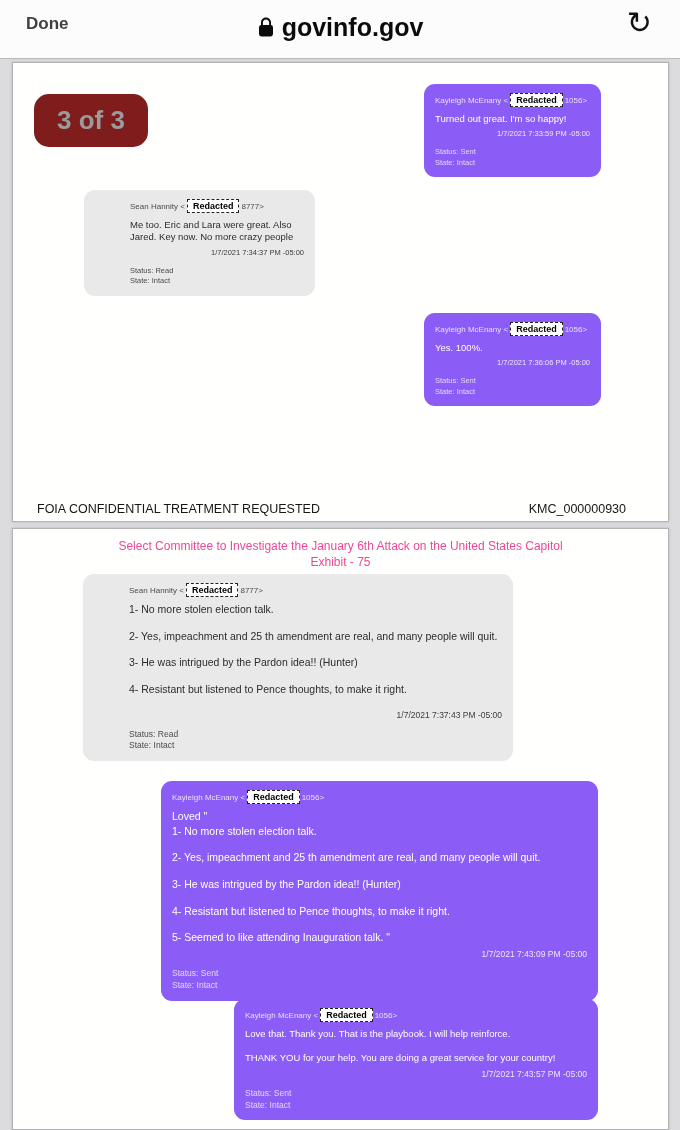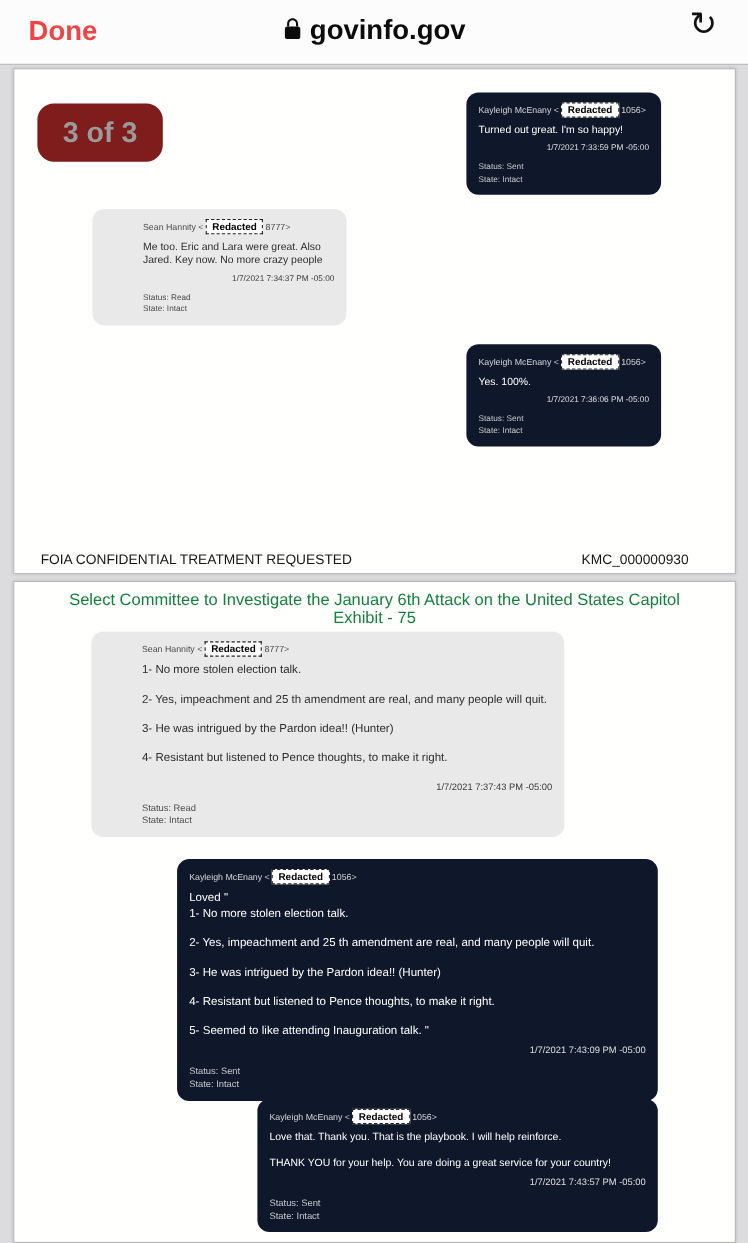--- a/index.html
+++ b/index.html
@@ -3,40 +3,40 @@
 <meta charset="utf-8">
 <style>
   * { margin:0; padding:0; box-sizing:border-box; }
   html,body { width:680px; height:1130px; overflow:hidden; background:#dcdcde;
               font-family:"Liberation Sans", sans-serif; }
 
   
   .topbar { position:absolute; left:0; top:0; width:680px; height:59px;
             background:#fcfcfd; border-bottom:1px solid #b9b9bb;
             display:flex; align-items:center; }
-  .done-btn { position:absolute; left:26px; top:14px; font-size:25px; font-weight:600; color:#ef4444; cursor:pointer; }
+  .done-btn { position:absolute; left:26px; top:14px; font-size:17px; font-weight:600; color:#404040; cursor:pointer; }
   .urlbox { position:absolute; left:0; right:0; top:13px; text-align:center; font-size:25px; font-weight:700; color:#0b0b0b; }
   .lock { display:inline-block; vertical-align:-2px; margin-right:7px; }
   .reload { position:absolute; right:28px; top:8px; font-size:30px; color:#111; cursor:pointer;
             transform:rotate(0deg); line-height:1; }
 
   
   .viewer { position:absolute; left:0; top:60px; width:680px; height:1070px; background:#dcdcde; }
   .page { position:absolute; left:12px; width:657px; background:#fffffe;
           border:1px solid #b3b3b5; box-shadow:0 0 3px rgba(0,0,0,.15); }
   .page1 { top:2px;  height:460px; }
   .page2 { top:468px; height:602px; }
 
   .badge { position:absolute; left:21px; top:31px; width:114px; height:53px;
            background:#7f1d1d; border-radius:15px; display:flex; align-items:center; justify-content:center;
            font-size:26px; font-weight:700; color:#9b9b9b; }
 
   
   .bubble { position:absolute; border-radius:11px; padding:9px 11px; }
-  .bubble.green { background:#0f172a; color:#ffffff; }
+  .bubble.green { background:#8b5cf6; color:#ffffff; }
   .bubble.gray  { background:#e9e9e9; color:#2d2d2d;padding-left:46px; }
 
   .b-header { font-size:8px; white-space:nowrap; margin-bottom:6px; }
   .green .b-header { color:rgba(255,255,255,.8); }
   .gray  .b-header { color:#4c4c4c; }
   .redacted { display:inline-block; background:#ffffff; border:1px dashed #222; color:#000;
               font-weight:700; font-size:9px; padding:1px 5px; margin:0 2px; }
 
   .b-body { font-size:9.5px; line-height:1.3; }
   .p2 .b-body { font-size:10.5px; }
@@ -59,21 +59,21 @@
   .m-g1 { left:411px; top:21px;  width:177px; }
   .m-h1 { left:71px;  top:127px; width:231px; }
   .m-g2 { left:411px; top:250px; width:177px; }
 
   .p1-footer { position:absolute; left:0; bottom:5px; width:100%;
                display:flex; justify-content:space-between; padding:0 42px 0 24px;
                font-size:12.5px; color:#161616; }
 
   
   .p2-title { position:absolute; top:9px; left:0; width:100%; text-align:center;
-              color:#15803d; font-size:15px; line-height:16px; }
+              color:#ec4899; font-size:12px; line-height:16px; }
   .m-h2 { left:70px;  top:45px;  width:430px; }
   .m-g3 { left:148px; top:252px; width:437px; }
   .m-g4 { left:221px; top:470px; width:364px; }
   .m-g4 .b-body { font-size:9.5px; }
 </style>
 </head>
 <body>
 
 <div class="topbar">
   <span class="done-btn">Done</span>

